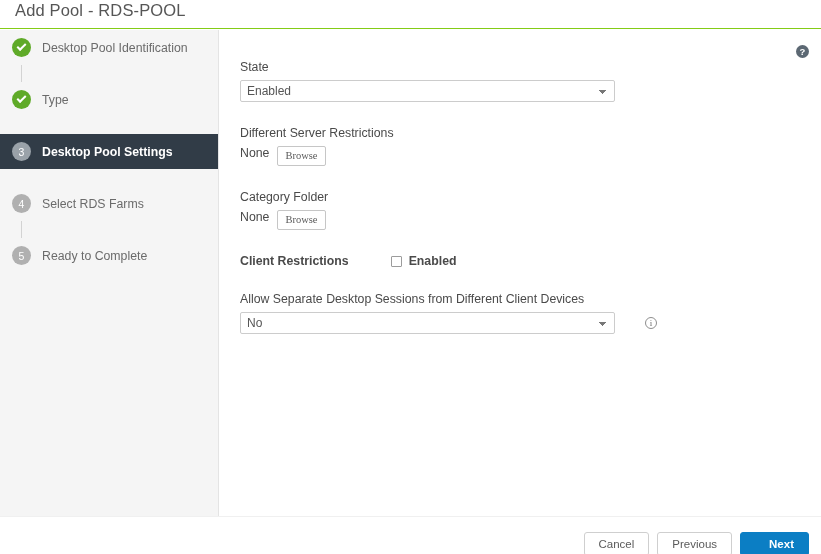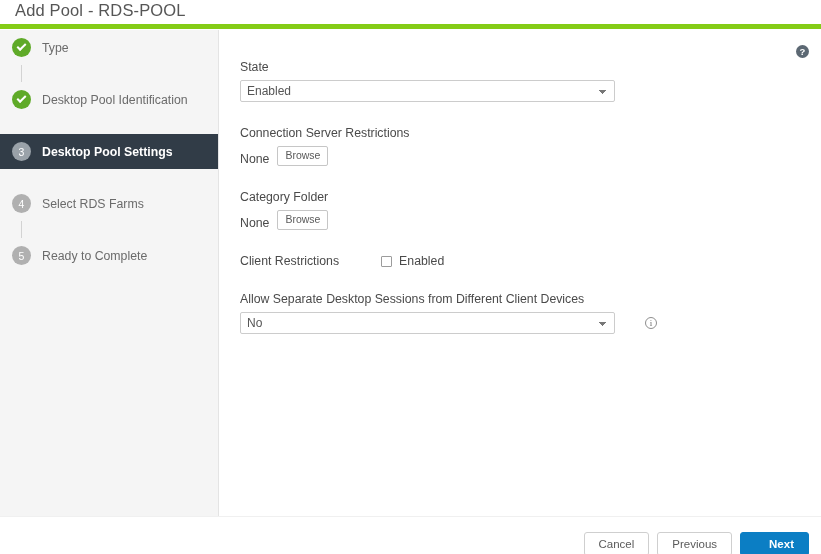--- a/index.html
+++ b/index.html
@@ -17,21 +17,21 @@
     width: 821px; height: 554px;
     background: #ffffff;
   }
 
   
   .wizard-header {
     position: absolute;
     left: 0; top: 0;
     width: 821px; height: 29px;
     background: #ffffff;
-    border-bottom: 5px solid #84cc16;
+    border-bottom: 1px solid #84cc16;
   }
   .wizard-title {
     position: absolute;
     left: 15px; top: 1px;
     font-size: 16.5px;
     color: #565656;
     letter-spacing: 0.15px;
     white-space: nowrap;
   }
 
@@ -171,42 +171,43 @@
       calc(100% - 11px) 9px,
       calc(100% - 7px) 9px;
     background-size: 4px 4px, 4px 4px;
     background-repeat: no-repeat;
   }
 
   .group { margin-bottom: 24px; }
 
   .none-row {
     display: flex;
-    align-items: flex-end;
+    align-items: flex-start;
     gap: 8px;
   }
   .none-text {
     font-size: 12.3px;
     color: #4a4a4a;
   }
   .browse-btn {
-    font-family: Liberation Sans, sans-serif;
+    font-family: Liberation Serif, serif;
     font-size: 10.5px;
     color: #5a5a5a;
     background: #ffffff;
     border: 1px solid #c6c6c6;
     border-radius: 2px;
     padding: 2px 7px 3px 7px;
     line-height: 13px;
     cursor: pointer;
   }
 
   .inline-row {
     display: flex;
     align-items: center;
+    font-weight: bold;
   }
   .inline-row .field-label { margin: 0; }
   .checkbox-wrap {
     display: flex;
     align-items: center;
     margin-left: 42px;
     gap: 7px;
   }
   .checkbox {
     width: 11px; height: 11px;
@@ -282,27 +283,27 @@
   <div class="wizard-header">
     <div class="wizard-title">Add Pool - RDS-POOL</div>
   </div>
 
   <div class="sidebar">
     <ul class="steps">
       <li class="step">
         <span class="step-badge done">
             <span class="check"></span>
           </span>
-        <span class="step-label">Type</span>
+        <span class="step-label">Desktop Pool Identification</span>
       </li>
       <li class="step">
         <span class="step-badge done">
             <span class="check"></span>
           </span>
-        <span class="step-label">Desktop Pool Identification</span>
+        <span class="step-label">Type</span>
       </li>
       <li class="step active">
         <span class="step-badge current">3</span>
         <span class="step-label">Desktop Pool Settings</span>
       </li>
       <li class="step">
         <span class="step-badge todo">4</span>
         <span class="step-label">Select RDS Farms</span>
       </li>
       <li class="step">
@@ -319,21 +320,21 @@
     <div class="form">
 
       <div class="group">
         <div class="field-label">State</div>
         <select class="form-select">
           <option selected="">Enabled</option>
         </select>
       </div>
 
       <div class="group">
-        <div class="field-label">Connection Server Restrictions</div>
+        <div class="field-label">Different Server Restrictions</div>
         <div class="none-row">
           <span class="none-text">None</span>
           <button class="browse-btn">Browse</button>
         </div>
       </div>
 
       <div class="group">
         <div class="field-label">Category Folder</div>
         <div class="none-row">
           <span class="none-text">None</span>

